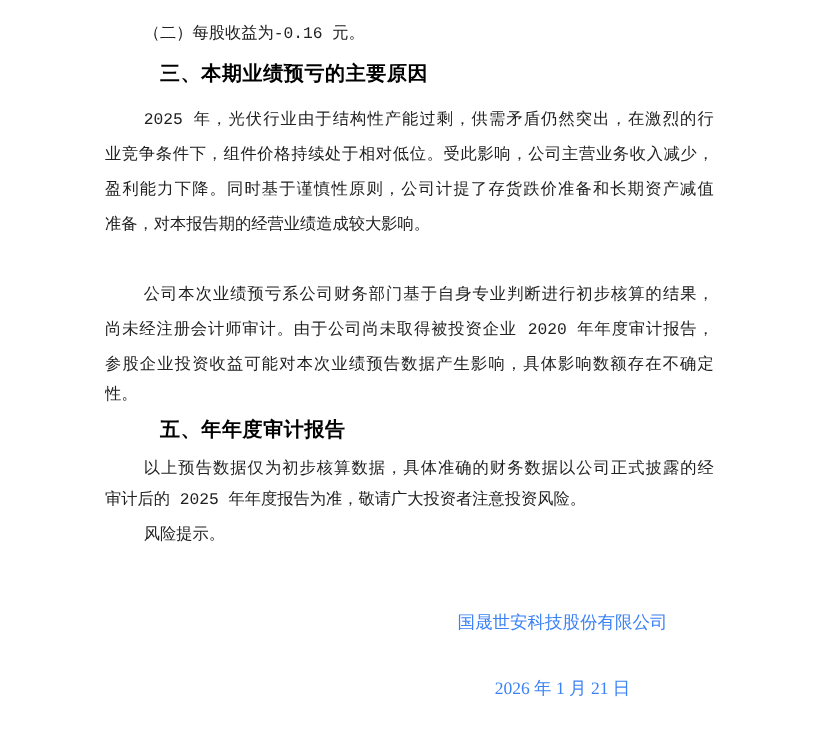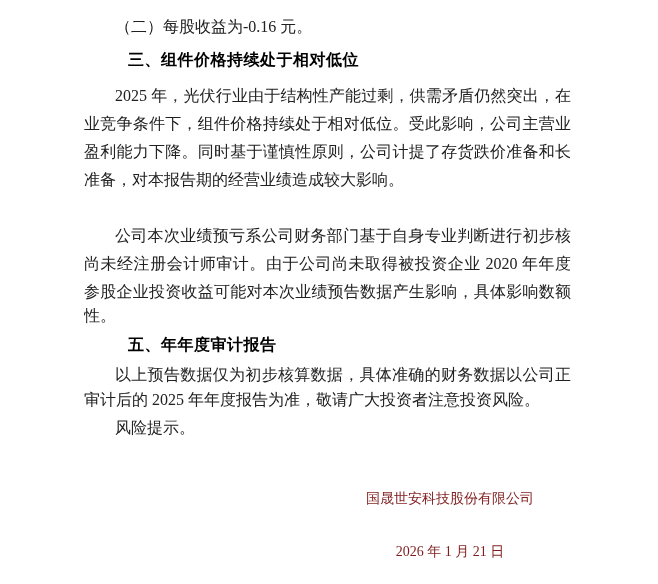--- a/index.html
+++ b/index.html
@@ -18,22 +18,22 @@
     inset: 0;
     background: #ffffff;
   }
   
   .ln {
     position: absolute;
     left: 84px;
     width: 487px;
     height: 28px;
     line-height: 28px;
-    font-family: Liberation Serif, serif;
-    font-size: 16px;
+    font-family: Liberation Mono, monospace;
+    font-size: 13px;
     color: #212121;
     overflow: hidden;
     white-space: nowrap;
   }
   
   .just {
     white-space: normal;
     text-align: justify;
     text-align-last: justify;
   }
@@ -57,32 +57,32 @@
   
   .sig {
     position: absolute;
     left: 330px;
     width: 240px;
     height: 28px;
     line-height: 28px;
     text-align: center;
     font-family: "Liberation Serif", "DejaVu Serif", serif;
     font-size: 14px;
-    color: #7f1d1d;
+    color: #3b82f6;
     white-space: nowrap;
   }
 </style>
 </head>
 <body>
 
 <div class="doc">
 
   <div class="ln ind" style="top:13px">（二）每股收益为-0.16 元。</div>
 
-  <div class="hd" style="top:46px">三、组件价格持续处于相对低位</div>
+  <div class="hd" style="top:46px">三、本期业绩预亏的主要原因</div>
 
   <div class="ln ind just" style="top:82px">2025 年，光伏行业由于结构性产能过剩，供需矛盾仍然突出，在激烈的行</div>
   <div class="ln just" style="top:110px">业竞争条件下，组件价格持续处于相对低位。受此影响，公司主营业务收入减少，</div>
   <div class="ln just" style="top:138px">盈利能力下降。同时基于谨慎性原则，公司计提了存货跌价准备和长期资产减值</div>
   <div class="ln" style="top:166px">准备，对本报告期的经营业绩造成较大影响。</div>
 
 
   <div class="ln ind just" style="top:222px">公司本次业绩预亏系公司财务部门基于自身专业判断进行初步核算的结果，</div>
   <div class="ln just" style="top:250px">尚未经注册会计师审计。由于公司尚未取得被投资企业 2020 年年度审计报告，</div>
   <div class="ln just" style="top:278px">参股企业投资收益可能对本次业绩预告数据产生影响，具体影响数额存在不确定</div>

